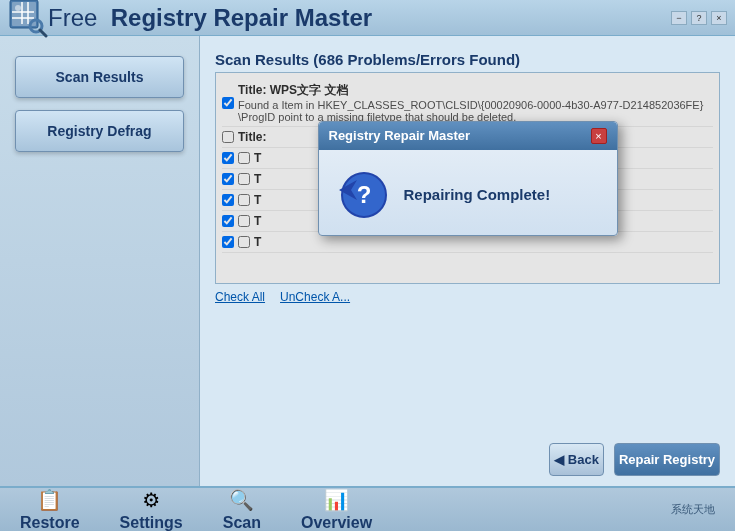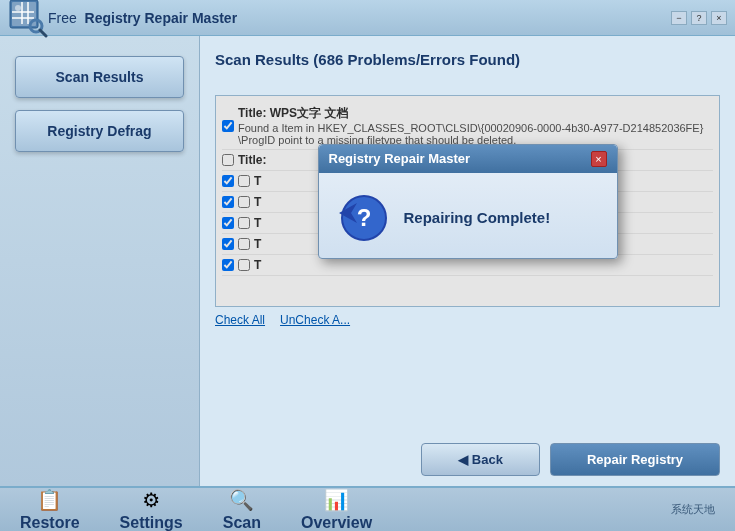--- a/index.html
+++ b/index.html
@@ -15,21 +15,21 @@
     .title-bar {
       background: linear-gradient(180deg, #b8d4e8 0%, #a0c0d8 100%);
       height: 36px;
       display: flex;
       align-items: center;
       padding: 0 8px;
       border-bottom: 1px solid #7aaccb;
       position: relative;
     }
     .title-bar-text {
-      font-size: 14px;
+      font-size: 24px;
       color: #1a3a6a;
       font-weight: bold;
       flex: 1;
     }
     .title-bar-text span.free {
       font-weight: normal;
       color: #1a3a6a;
     }
     .title-controls {
       display: flex;
@@ -85,21 +85,21 @@
     .content {
       flex: 1;
       padding: 15px;
       background: #d8e8f4;
       position: relative;
     }
     .content-title {
       font-size: 15px;
       font-weight: bold;
       color: #1a3a6a;
-      margin-bottom: 27px;
+      margin-bottom: 4px;
     }
     .results-list {
       background: white;
       border: 1px solid #90b0c8;
       height: 212px;
       overflow-y: auto;
       padding: 6px;
       position: relative;
     }
     .result-title {
@@ -127,21 +127,21 @@
     }
 
     .bottom-buttons {
       position: absolute;
       right: 15px;
       bottom: 10px;
       display: flex;
       gap: 10px;
     }
     .action-btn {
-      padding: 8px 36px;
+      padding: 8px 4px;
       background: linear-gradient(180deg, #d8e8f4 0%, #a8c0d8 100%);
       border: 1px solid #7090b0;
       border-radius: 4px;
       font-size: 13px;
       color: #1a3a6a;
       font-weight: bold;
       cursor: pointer;
     }
     .action-btn.primary {
       background: linear-gradient(180deg, #6090c0 0%, #4070a0 100%);

